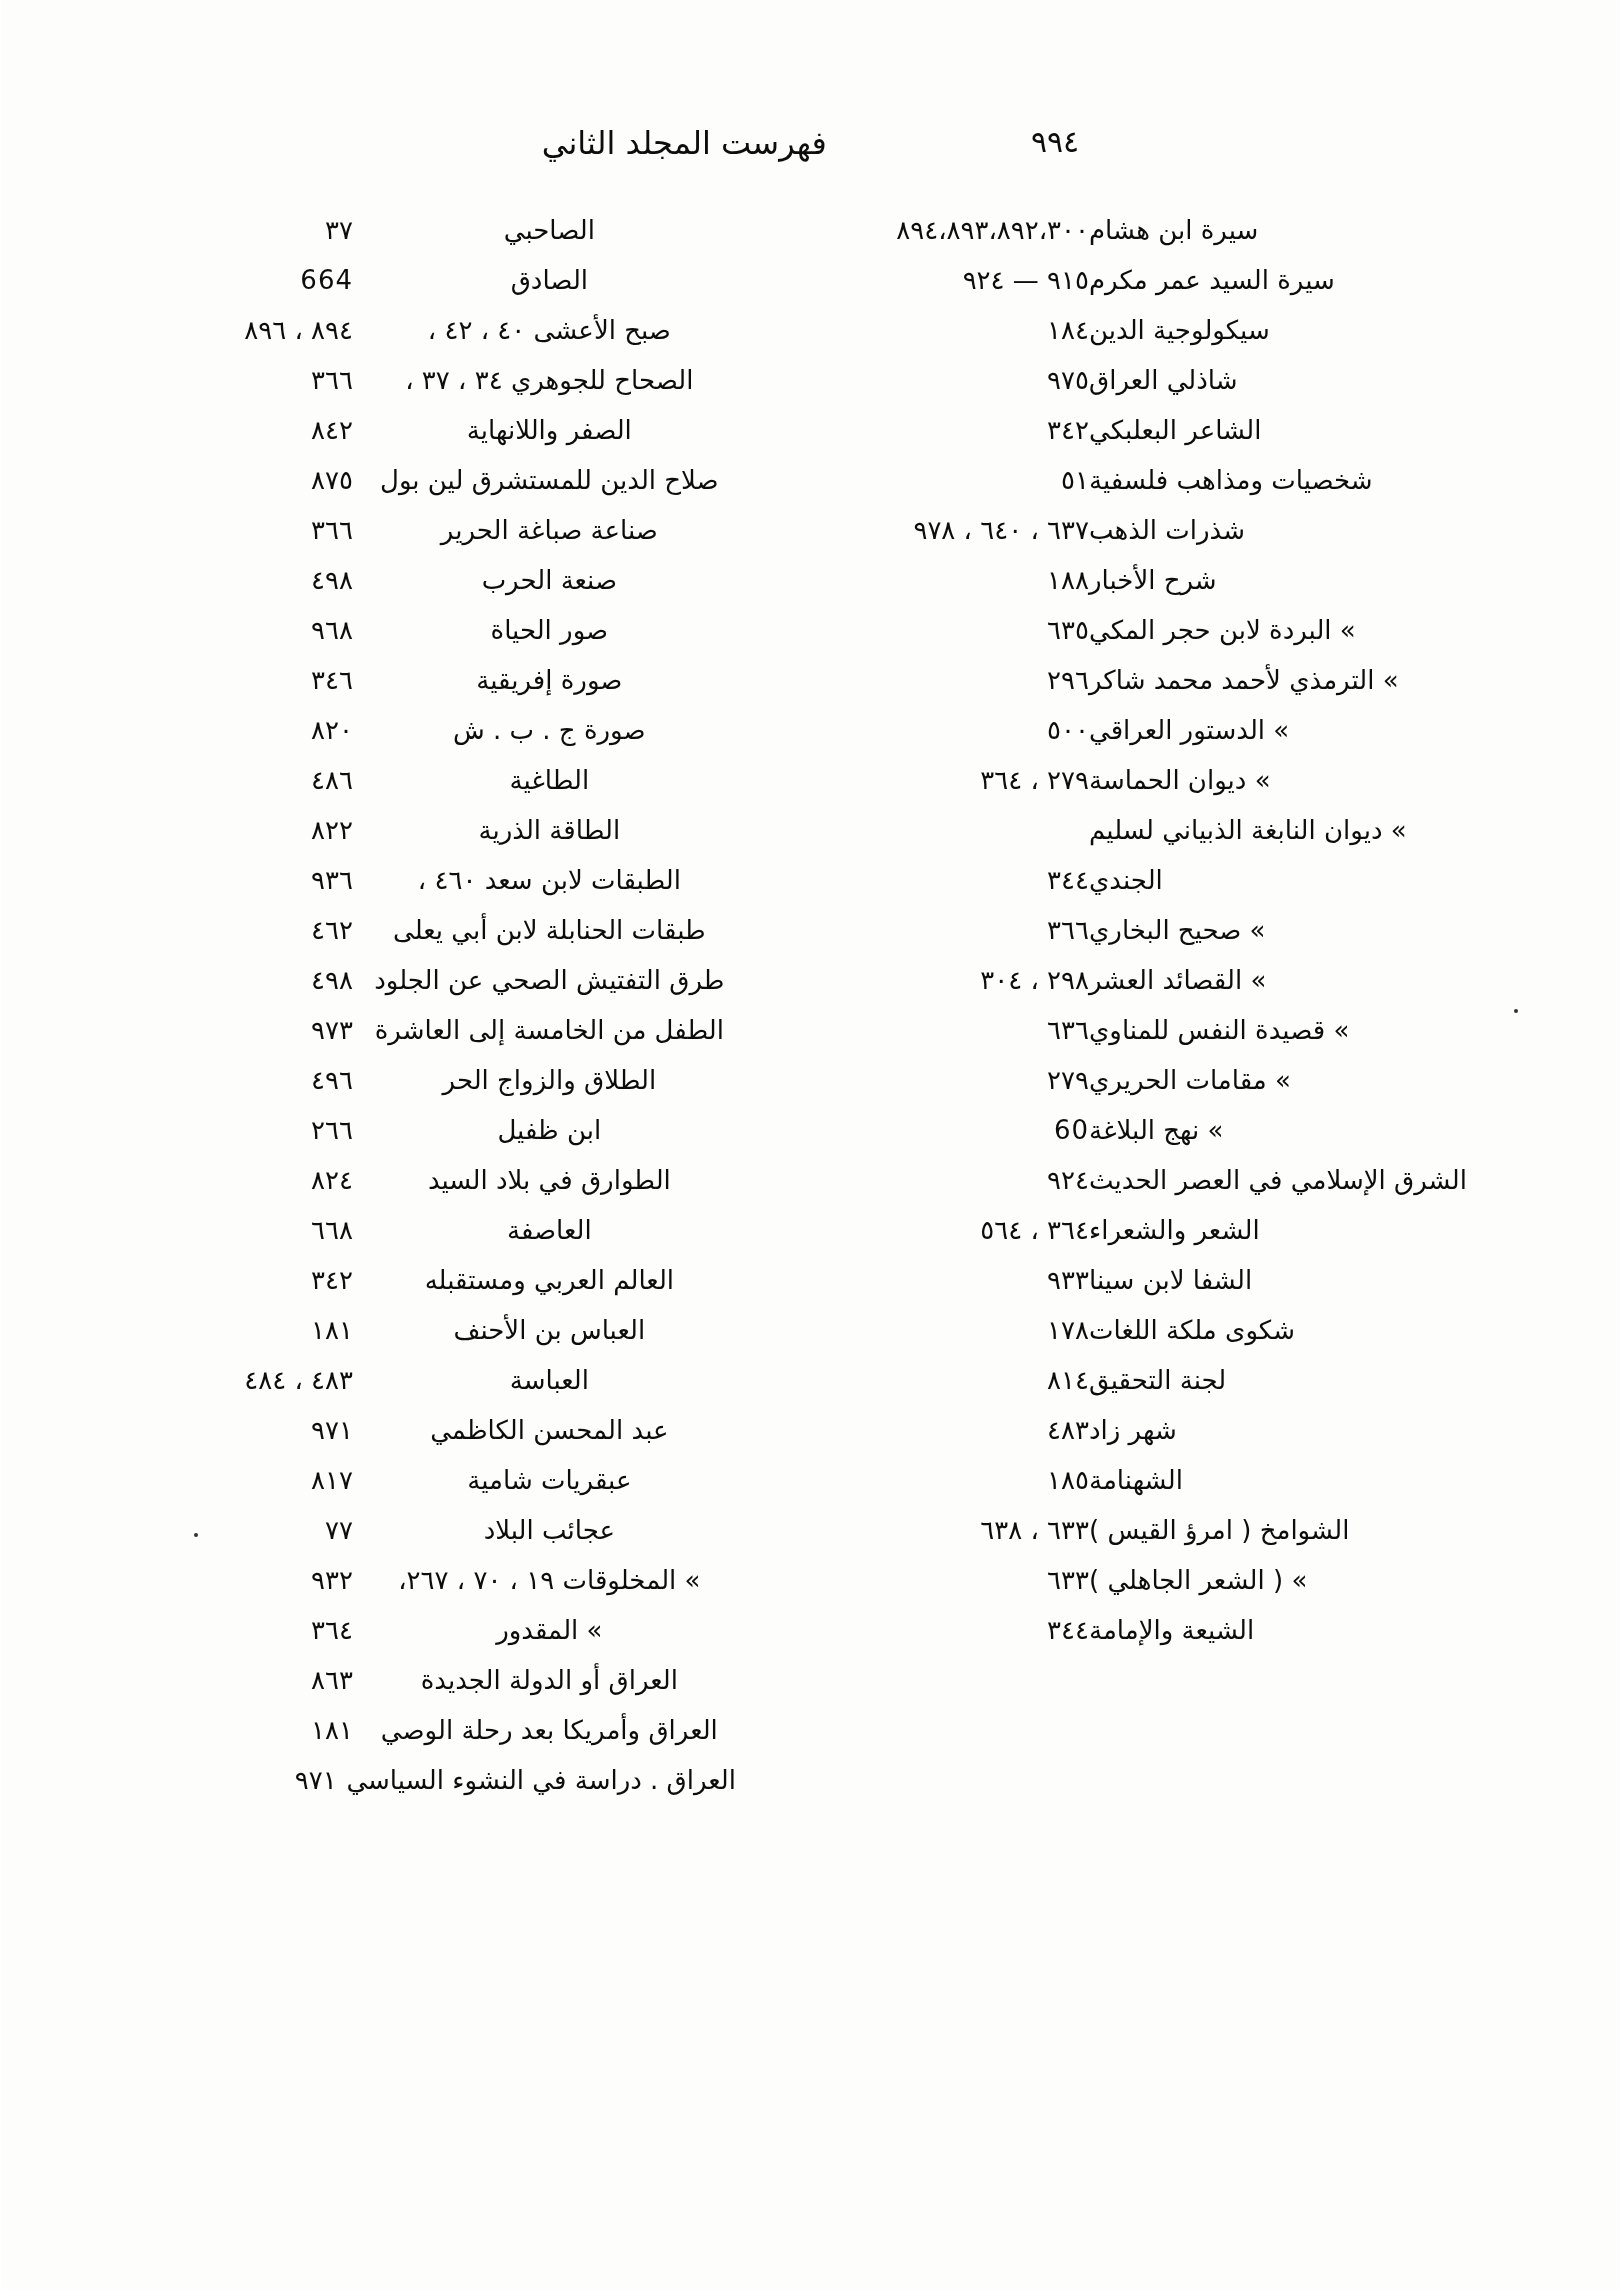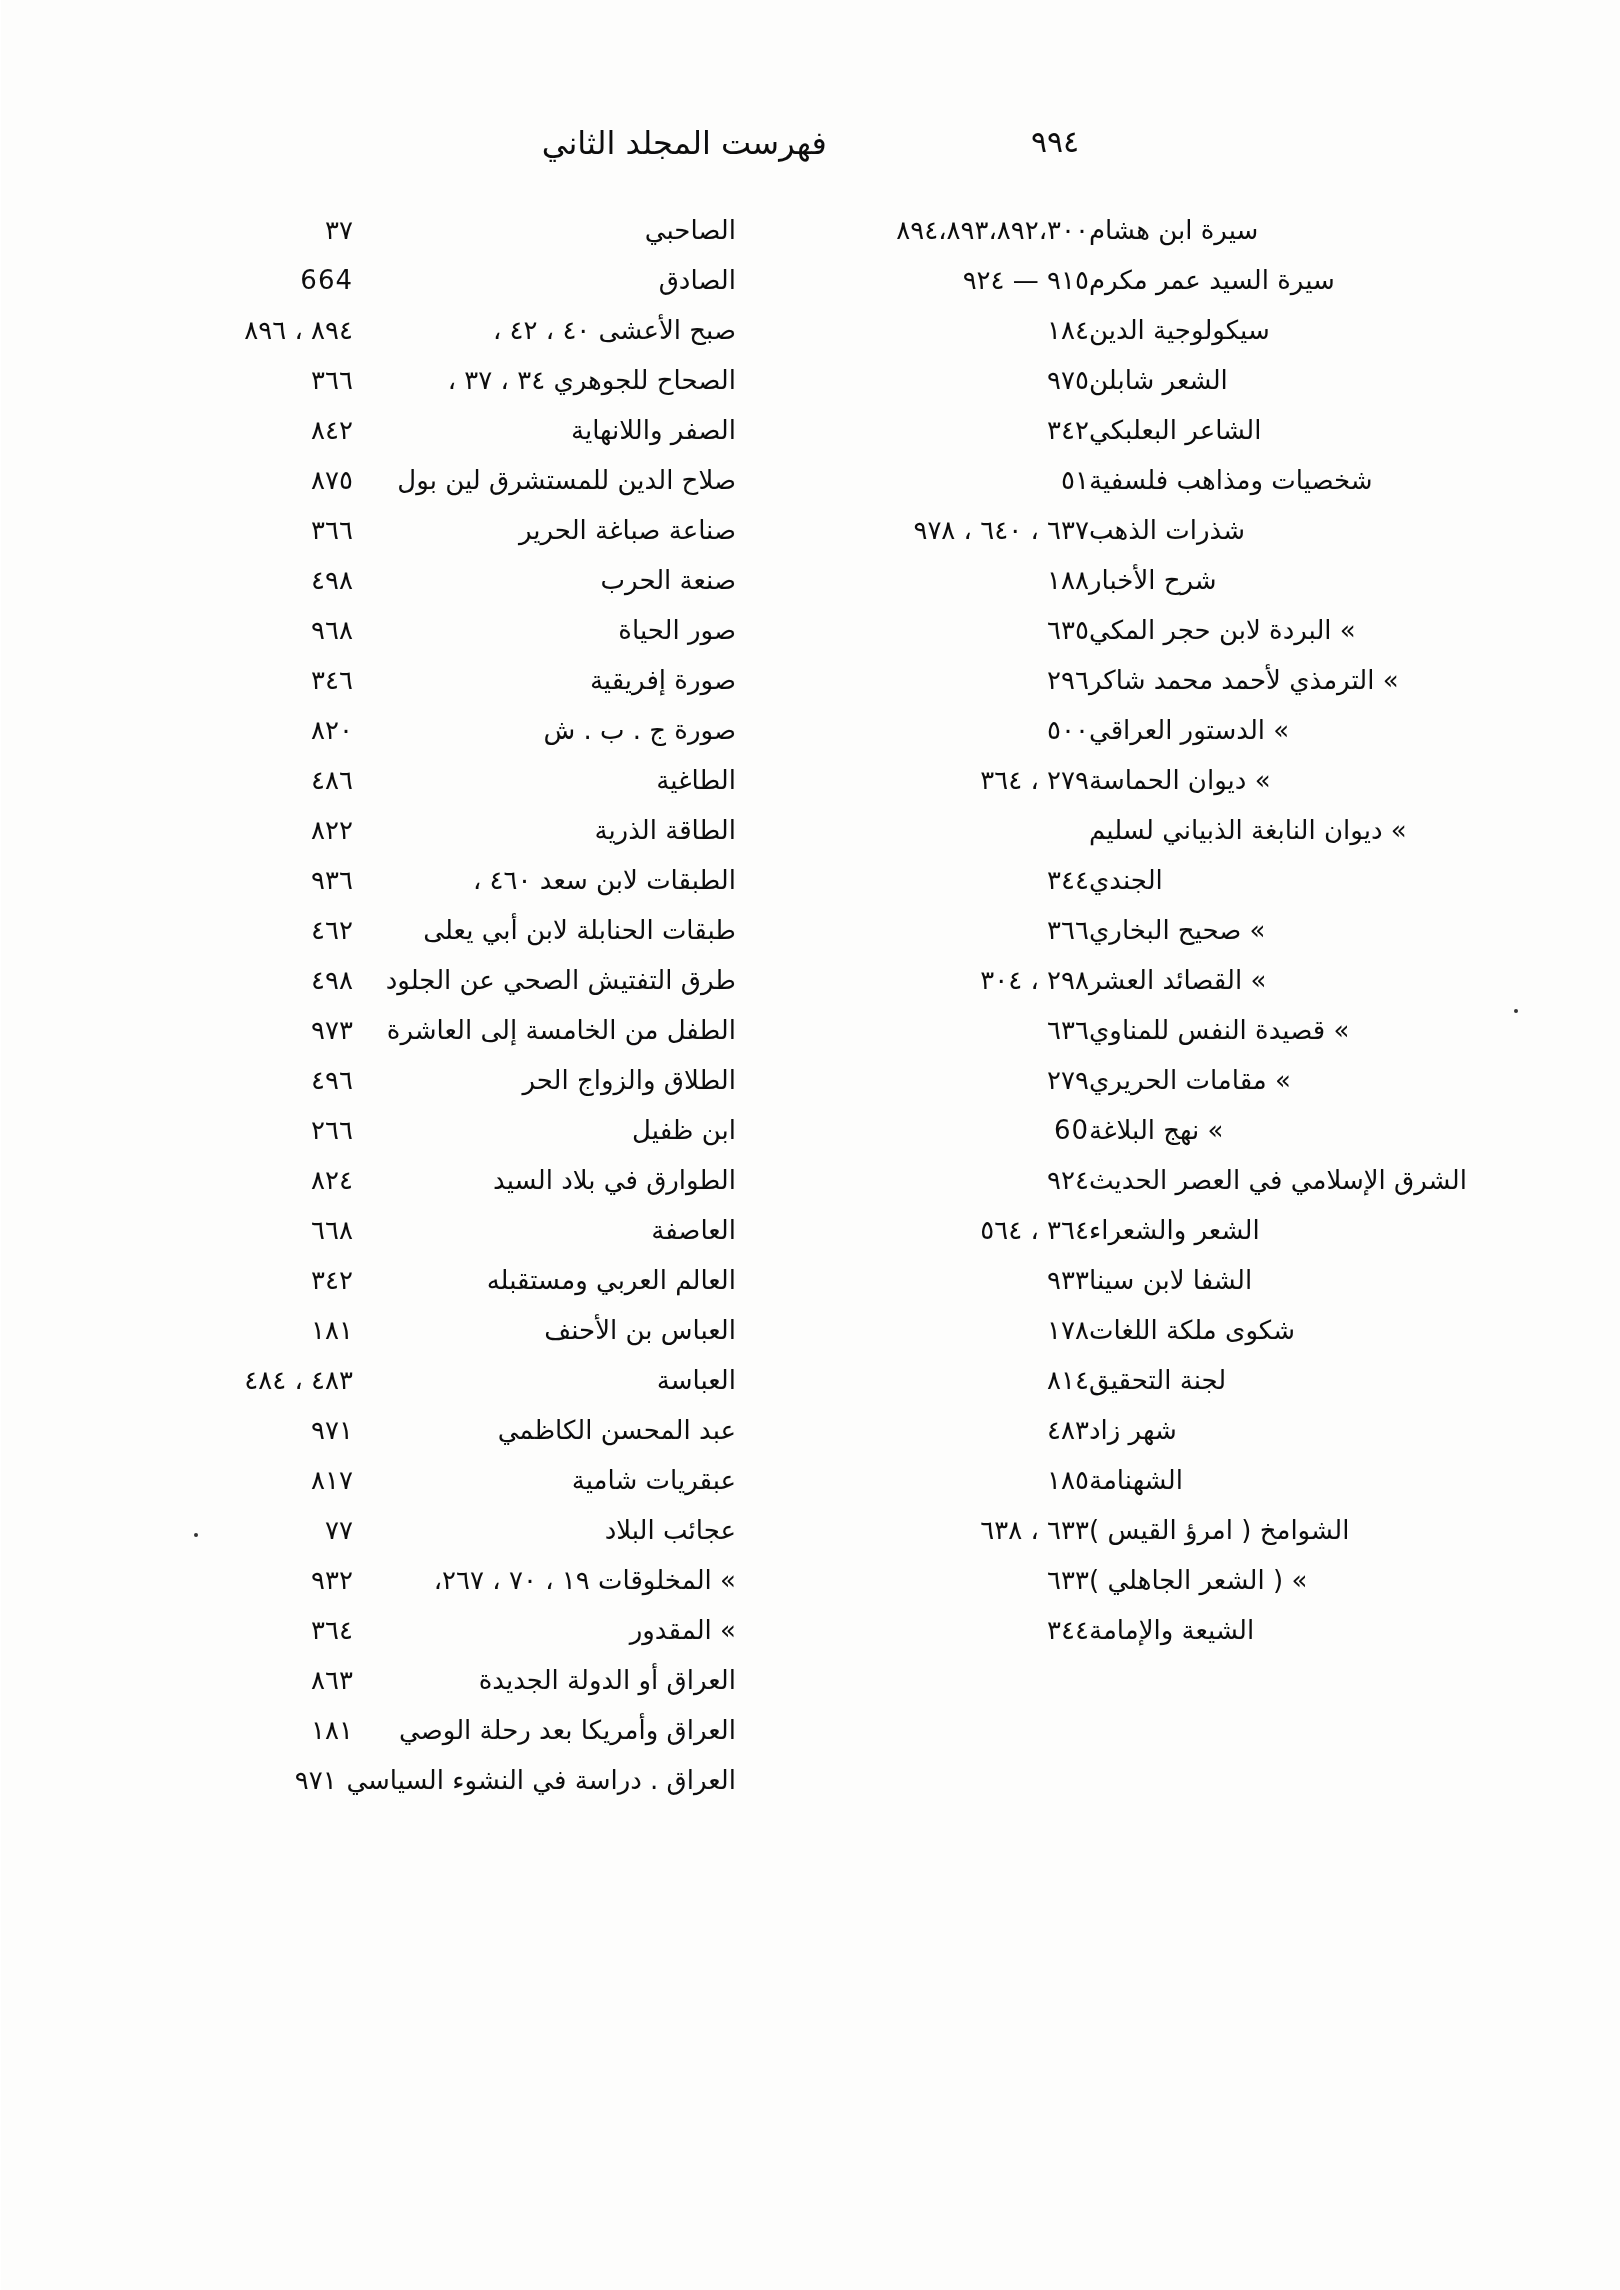--- a/index.html
+++ b/index.html
@@ -74,21 +74,21 @@
   }
   .entry .pages {
     flex: 0 0 auto;
     width: 194px;
     text-align: right;
     font-size: 26px;
     letter-spacing: 1px;
     direction: rtl;
   }
   .col-right .entry .title { text-align: left; }
-  .col-left .entry .title { text-align: right; }
+  .col-left .entry .title { text-align: center; }
 
   
   .col-right .entry { justify-content: flex-start; }
   .col-right .title { text-align: right; padding-right: 0; padding-left: 0; }
   .col-right .pages { text-align: right; width: 204px; }
 
   .col-left .entry { justify-content: flex-start; }
   .col-left .title { text-align: right; }
   .col-left .pages { text-align: right; width: 209px; }
 
@@ -124,21 +124,21 @@
         </div>
       <div class="entry">
           <span class="title">سيرة السيد عمر مكرم</span>
           <span class="pages">٩١٥ — ٩٢٤</span>
         </div>
       <div class="entry">
           <span class="title">سيكولوجية الدين</span>
           <span class="pages">١٨٤</span>
         </div>
       <div class="entry">
-          <span class="title">الشعر شابلن</span>
+          <span class="title">شاذلي العراق</span>
           <span class="pages">٩٧٥</span>
         </div>
       <div class="entry">
           <span class="title">الشاعر البعلبكي</span>
           <span class="pages">٣٤٢</span>
         </div>
       <div class="entry">
           <span class="title">شخصيات ومذاهب فلسفية</span>
           <span class="pages">٥١</span>
         </div>

